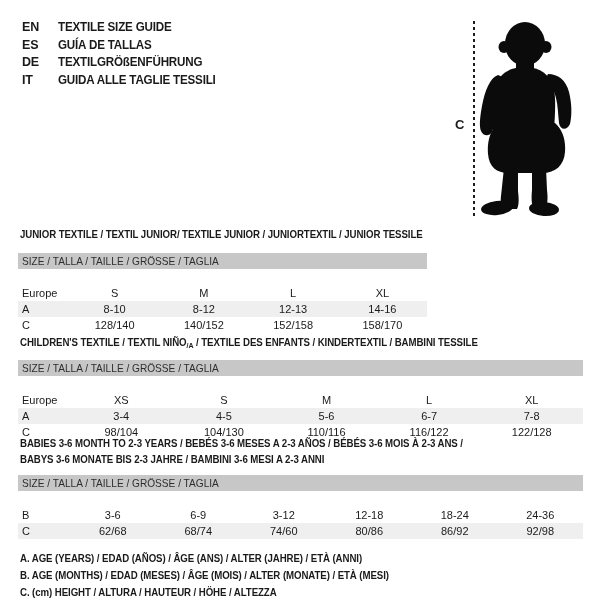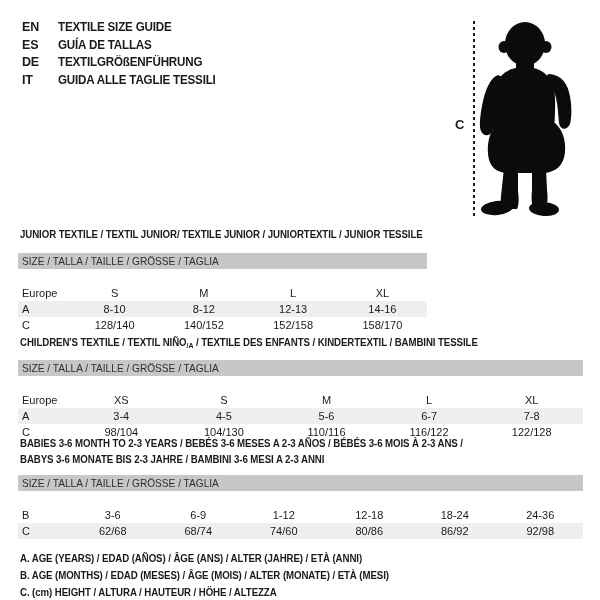--- a/index.html
+++ b/index.html
@@ -150,21 +150,21 @@
     <div>BABYS 3-6 MONATE BIS 2-3 JAHRE / BAMBINI 3-6 MESI A 2-3 ANNI</div>
   </div>
   <div class="tbl w2" style="top:463px;">
     <div class="szbar">
       <span>SIZE / TALLA / TAILLE / GRÖSSE / TAGLIA</span>
     </div>
     <div class="trow">
       <span class="lbl">B</span>
       <span class="cell">3-6</span>
       <span class="cell">6-9</span>
-      <span class="cell">1-12</span>
+      <span class="cell">3-12</span>
       <span class="cell">12-18</span>
       <span class="cell">18-24</span>
       <span class="cell">24-36</span>
     </div>
     <div class="trow shaded">
       <span class="lbl">C</span>
       <span class="cell">62/68</span>
       <span class="cell">68/74</span>
       <span class="cell">74/60</span>
       <span class="cell">80/86</span>

